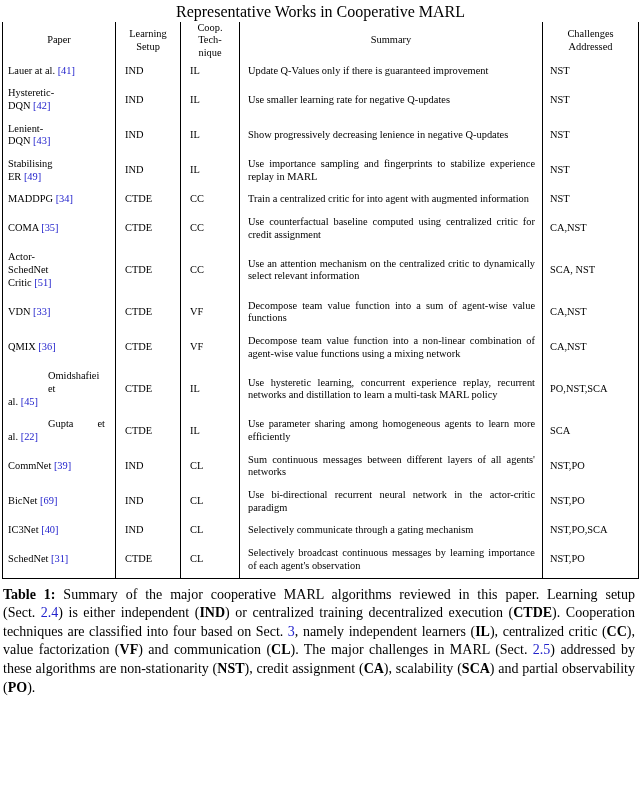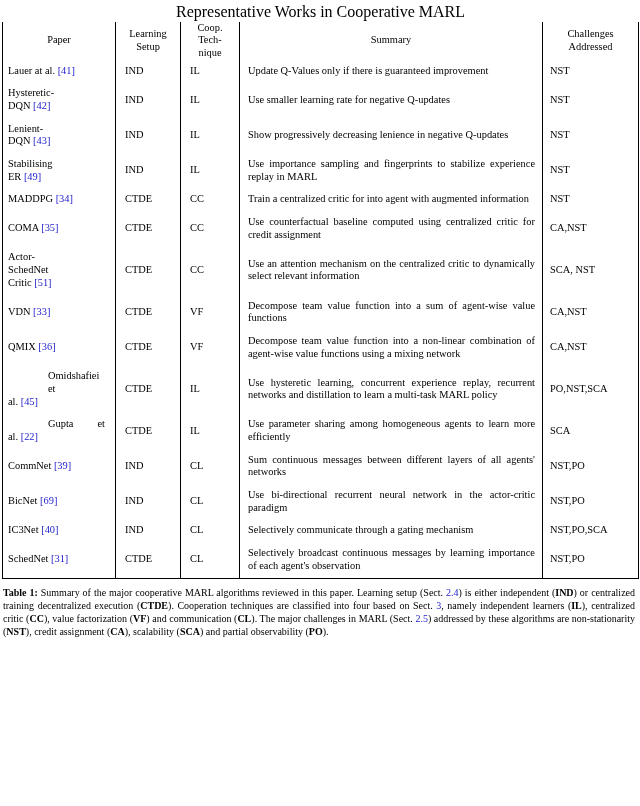--- a/index.html
+++ b/index.html
@@ -113,21 +113,21 @@
   .nospread {
     display: block;
     text-align: left;
     text-align-last: left;
   }
 
   
   .caption {
     width: 632px;
     margin: 7px 0 0 3px;
-    font-size: 10px;
+    font-size: 14px;
     line-height: 1.33;
     text-align: justify;
     text-justify: inter-word;
   }
   .caption b { font-weight: bold; }
 </style>
 </head>
 <body>
 
 <div class="page">

